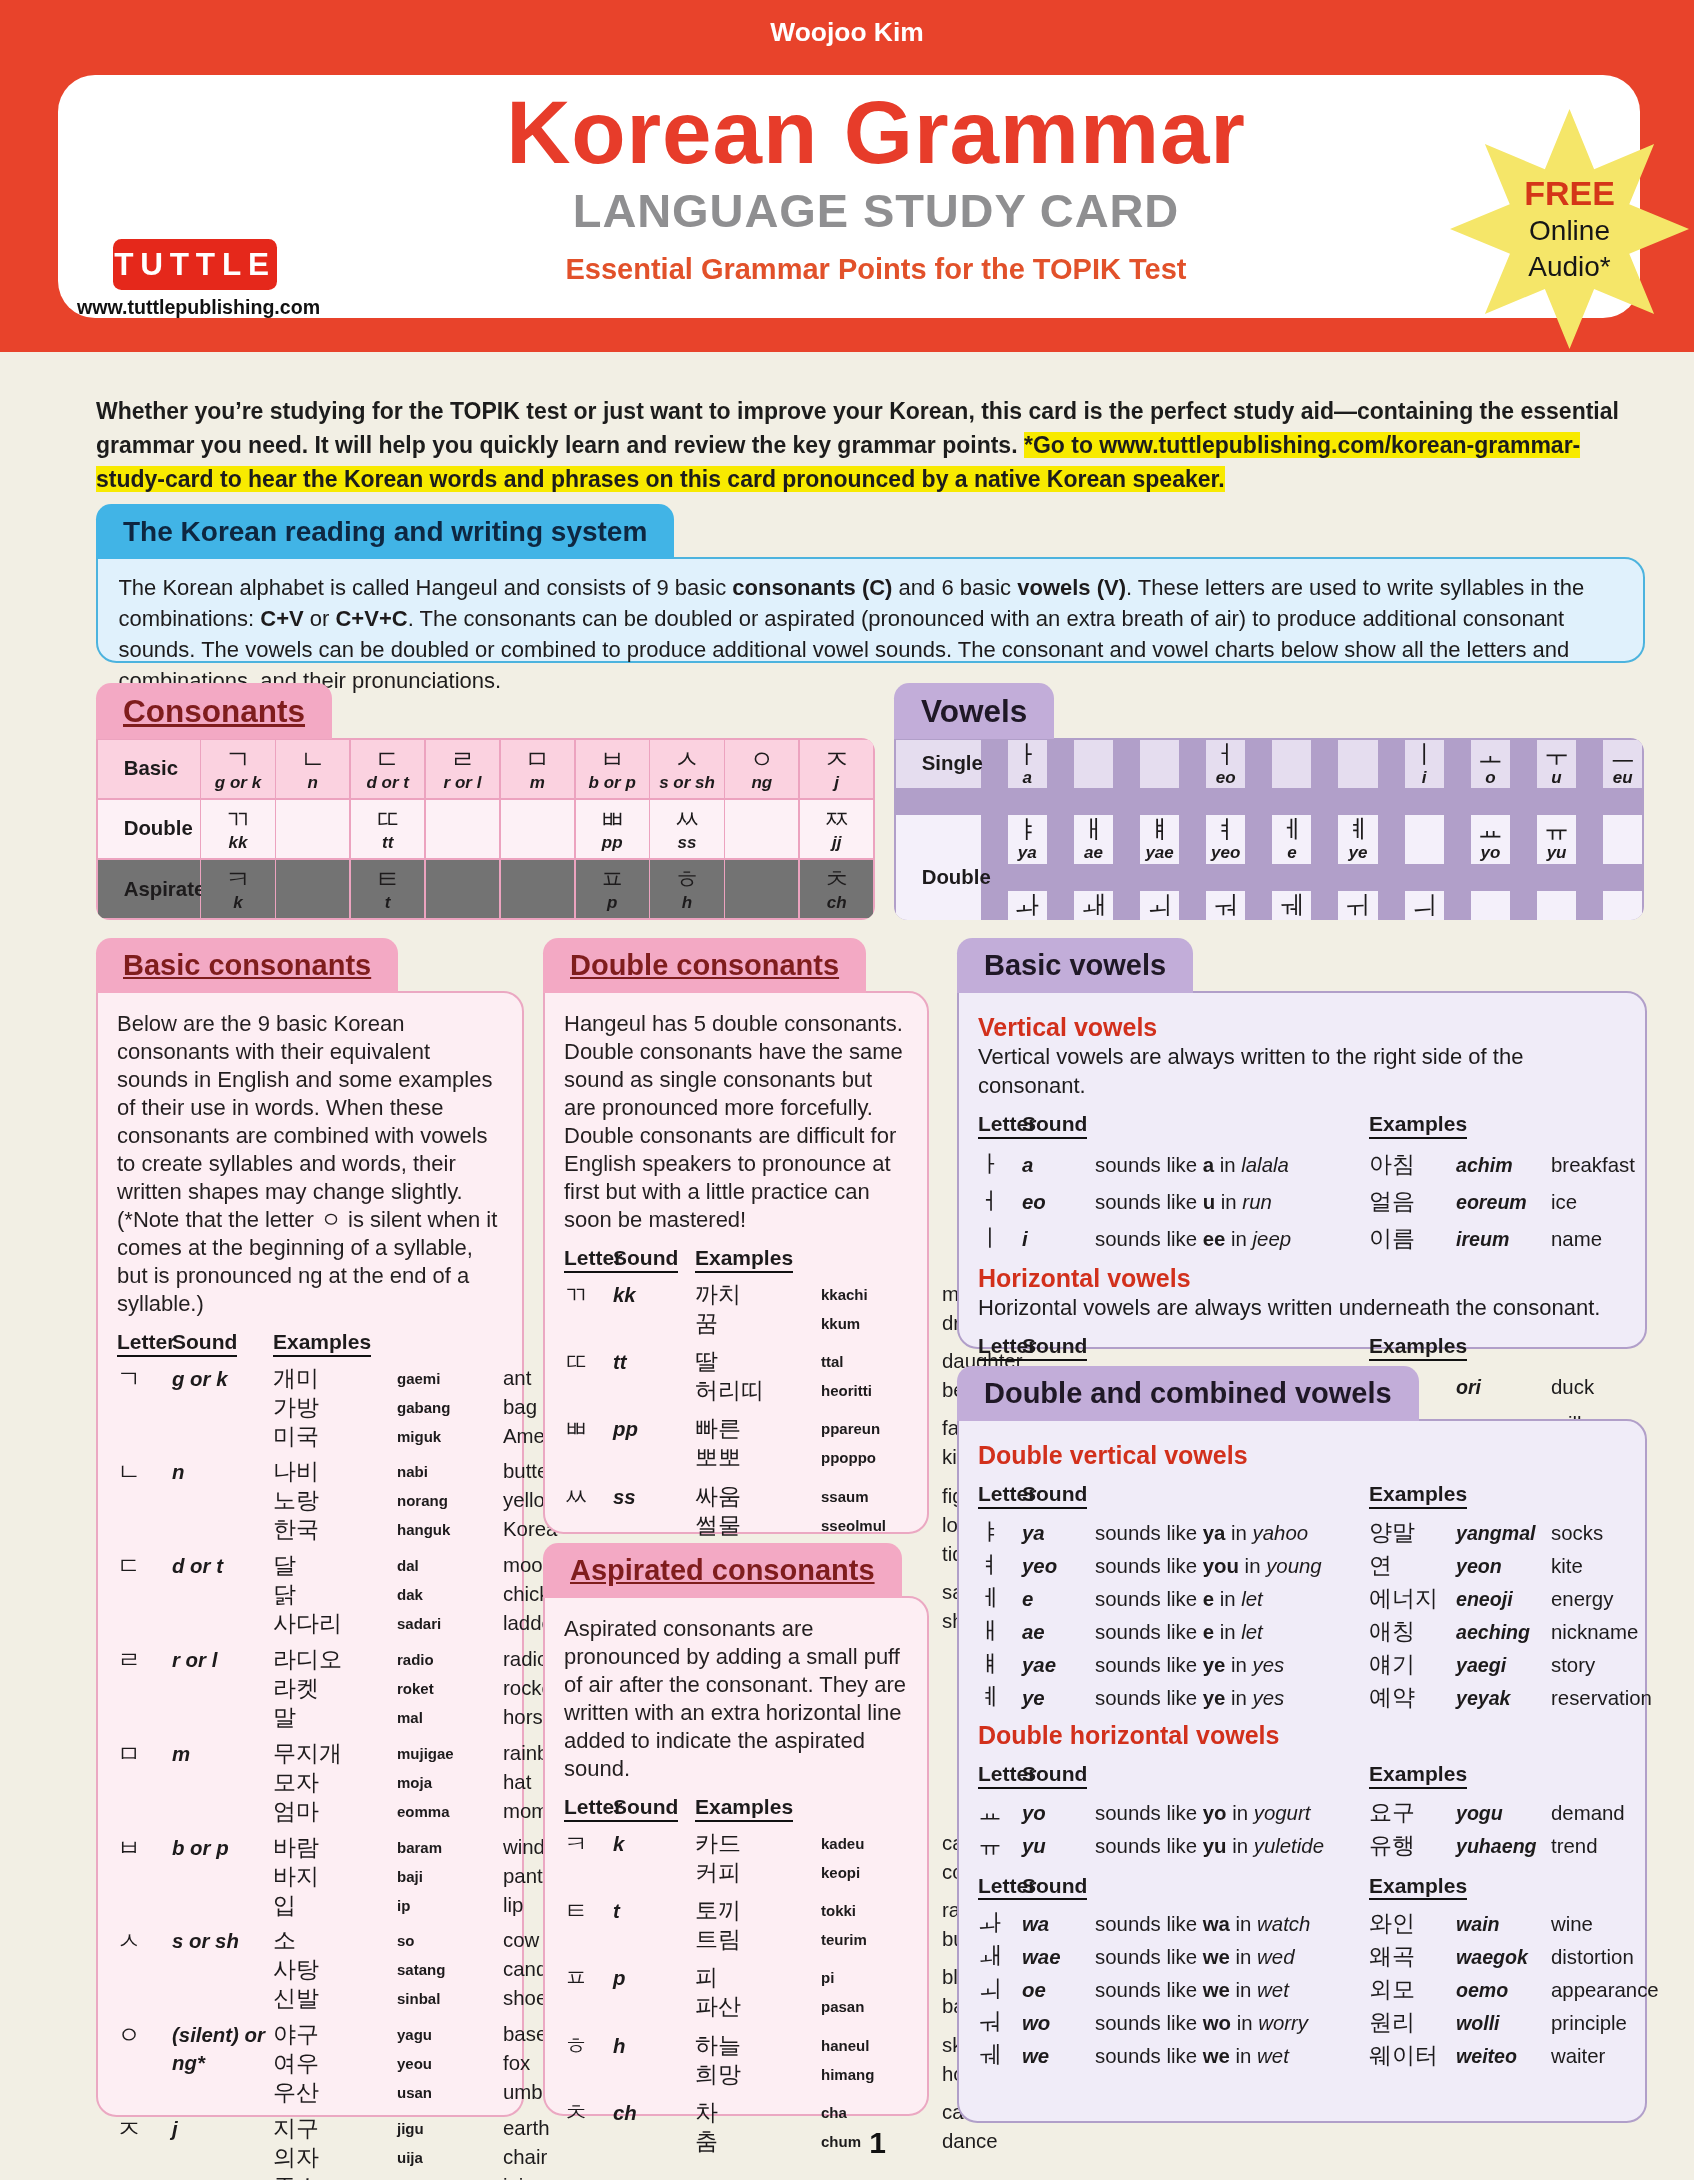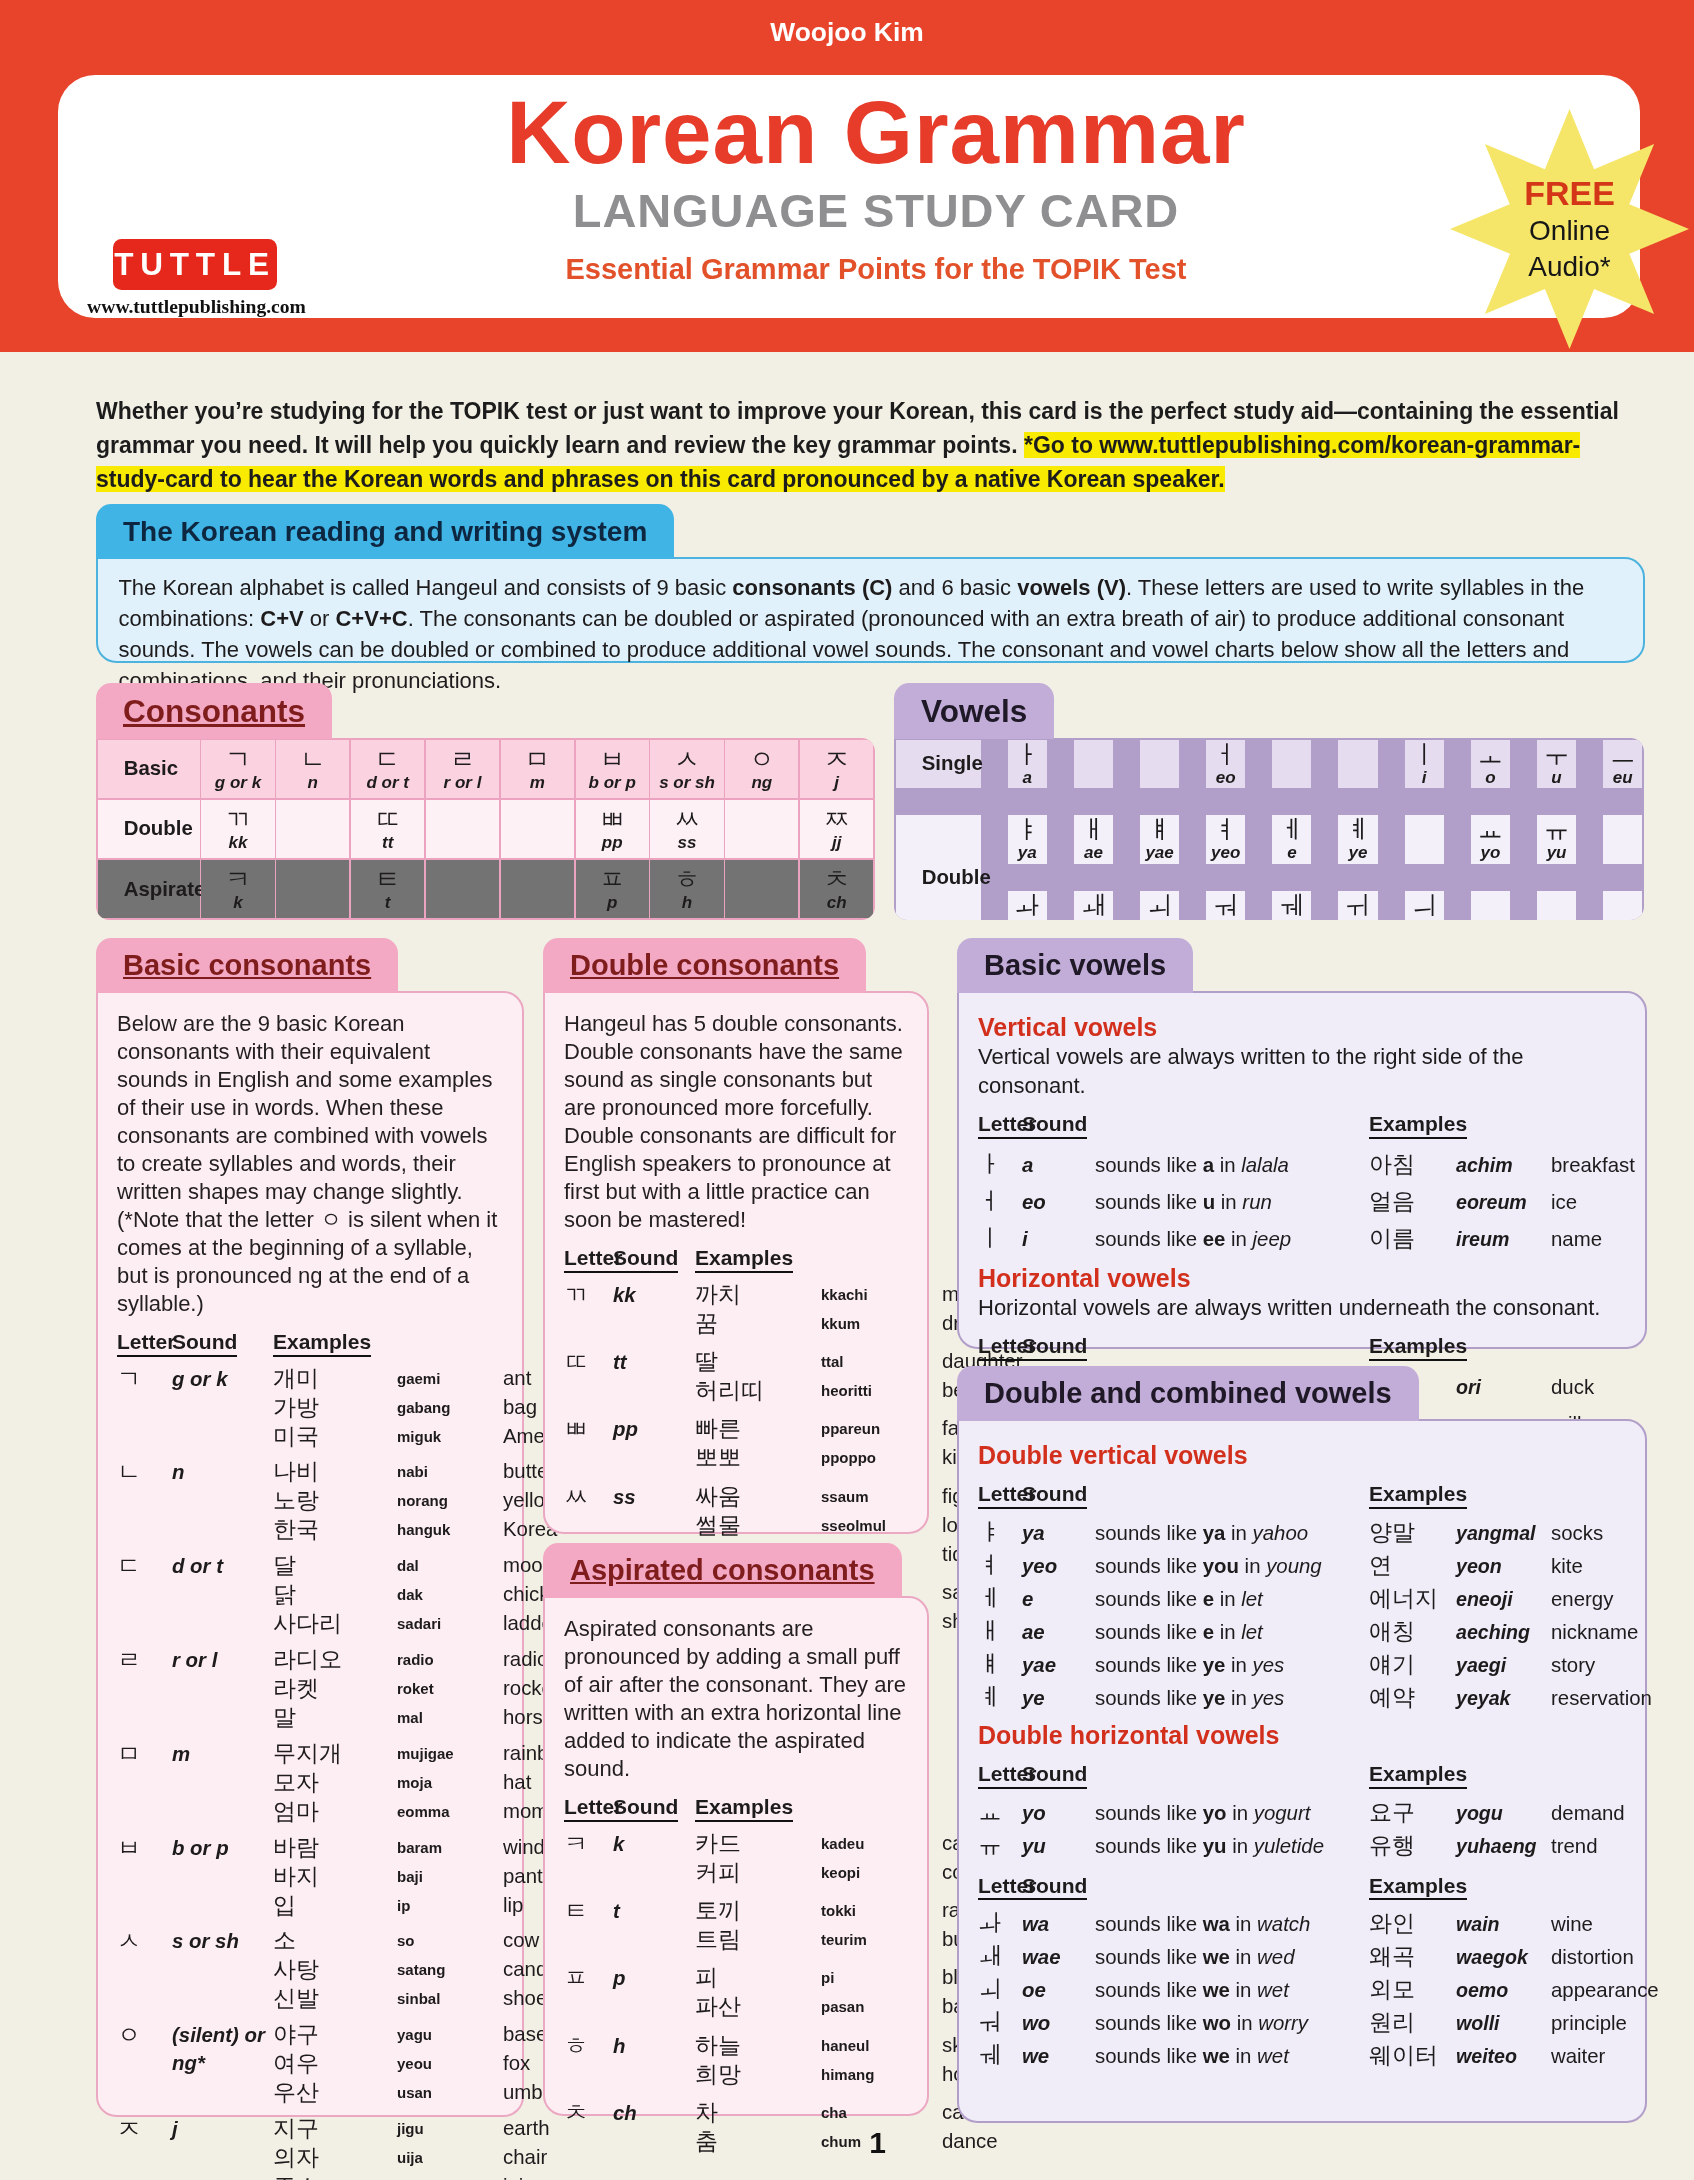--- a/index.html
+++ b/index.html
@@ -16,21 +16,21 @@
   .card { position:absolute; left:58px; top:75px; width:1582px; height:243px;
           background:#ffffff; border-radius:37px; }
   .titles { position:absolute; left:256px; top:12px; width:1124px; text-align:center; }
   .title-main { font-size:89px; font-weight:bold; color:#e73c2a; line-height:1.02; letter-spacing:0.9px; }
   .title-sub  { font-size:47px; font-weight:bold; color:#8f8f91; margin-top:5.1px; letter-spacing:0.9px; }
   .title-tag  { font-size:29px; font-weight:bold; color:#e2512a; margin-top:15.3px; }
   .logo { position:absolute; left:55px; top:164px; width:164px; height:51px; background:#e5281b;
           border-radius:8.5px; color:#ffffff; font-size:31.5px; font-weight:bold; letter-spacing:6.8px;
           display:flex; align-items:center; justify-content:center; }
   .logo-url { position:absolute; left:19px; top:221px; width:239px; text-align:center;
-              font-size:19.6px; font-weight:bold; color:#111111;font-family:Liberation Serif, serif; }
+              font-size:19.6px; font-weight:bold; color:#111111; }
   .starburst { position:absolute; left:1450px; top:109px; width:239px; height:240px; background:#f5e669;
       clip-path:polygon(50% 0%,60.3% 25.1%,85.4% 14.6%,75% 39.7%,100% 50%,75% 60.3%,85.4% 85.4%,60.3% 75%,50% 100%,39.7% 75%,14.6% 85.4%,25.1% 60.3%,0% 50%,25% 39.7%,14.6% 14.6%,39.7% 25.1%);
       text-align:center; z-index:3; }
   .sb-free { margin-top:65px; font-size:34px; font-weight:bold; color:#d43618; }
   .sb-line { font-size:28px; color:#161616; line-height:36px; }
   
   .intro { position:absolute; left:96px; top:394px; width:1546px;
            font-size:23px; font-weight:600; line-height:34px; color:#1c1c1c; }
   .hl { background:#f8ea00; }
   

